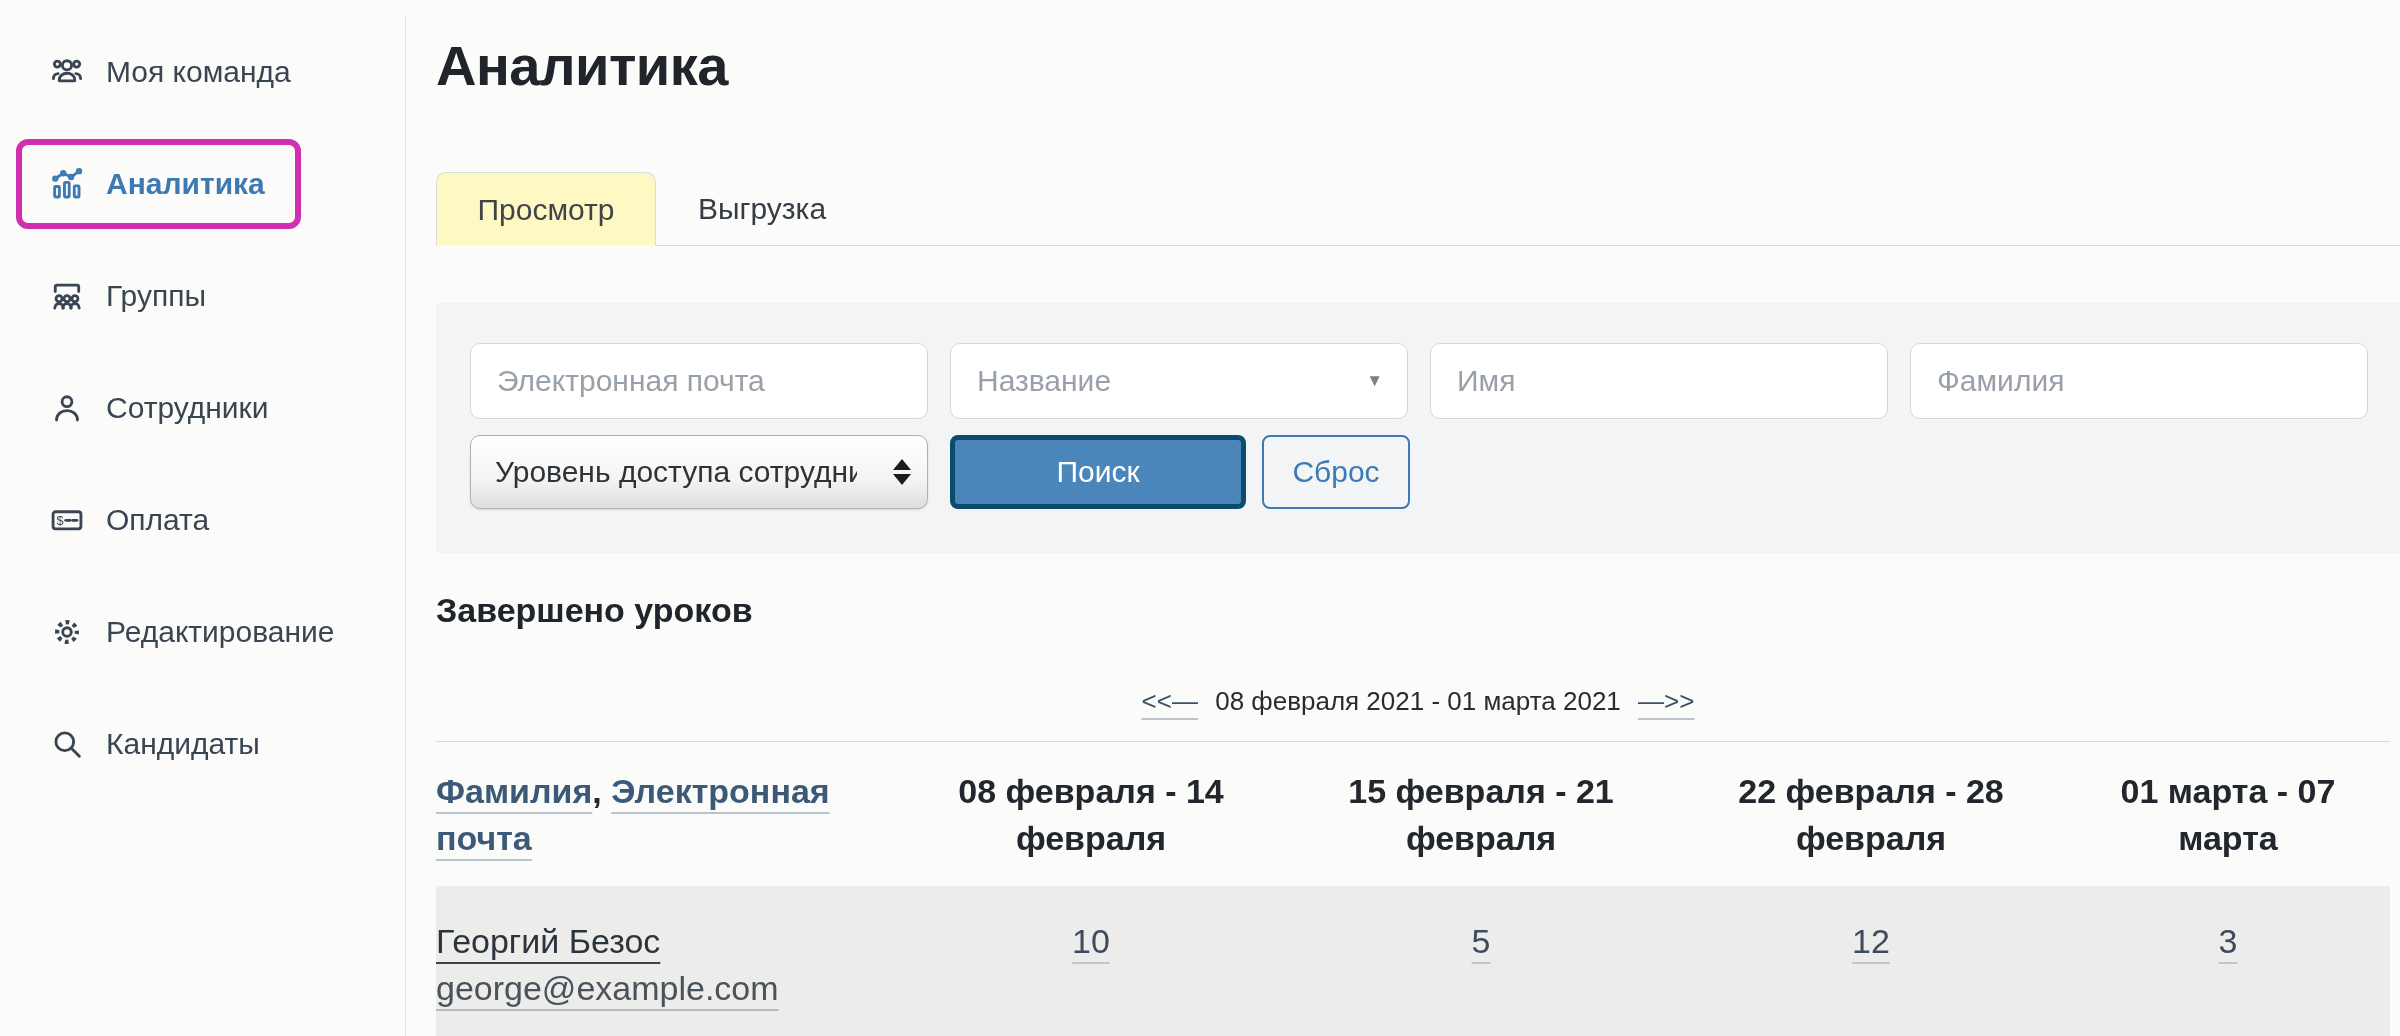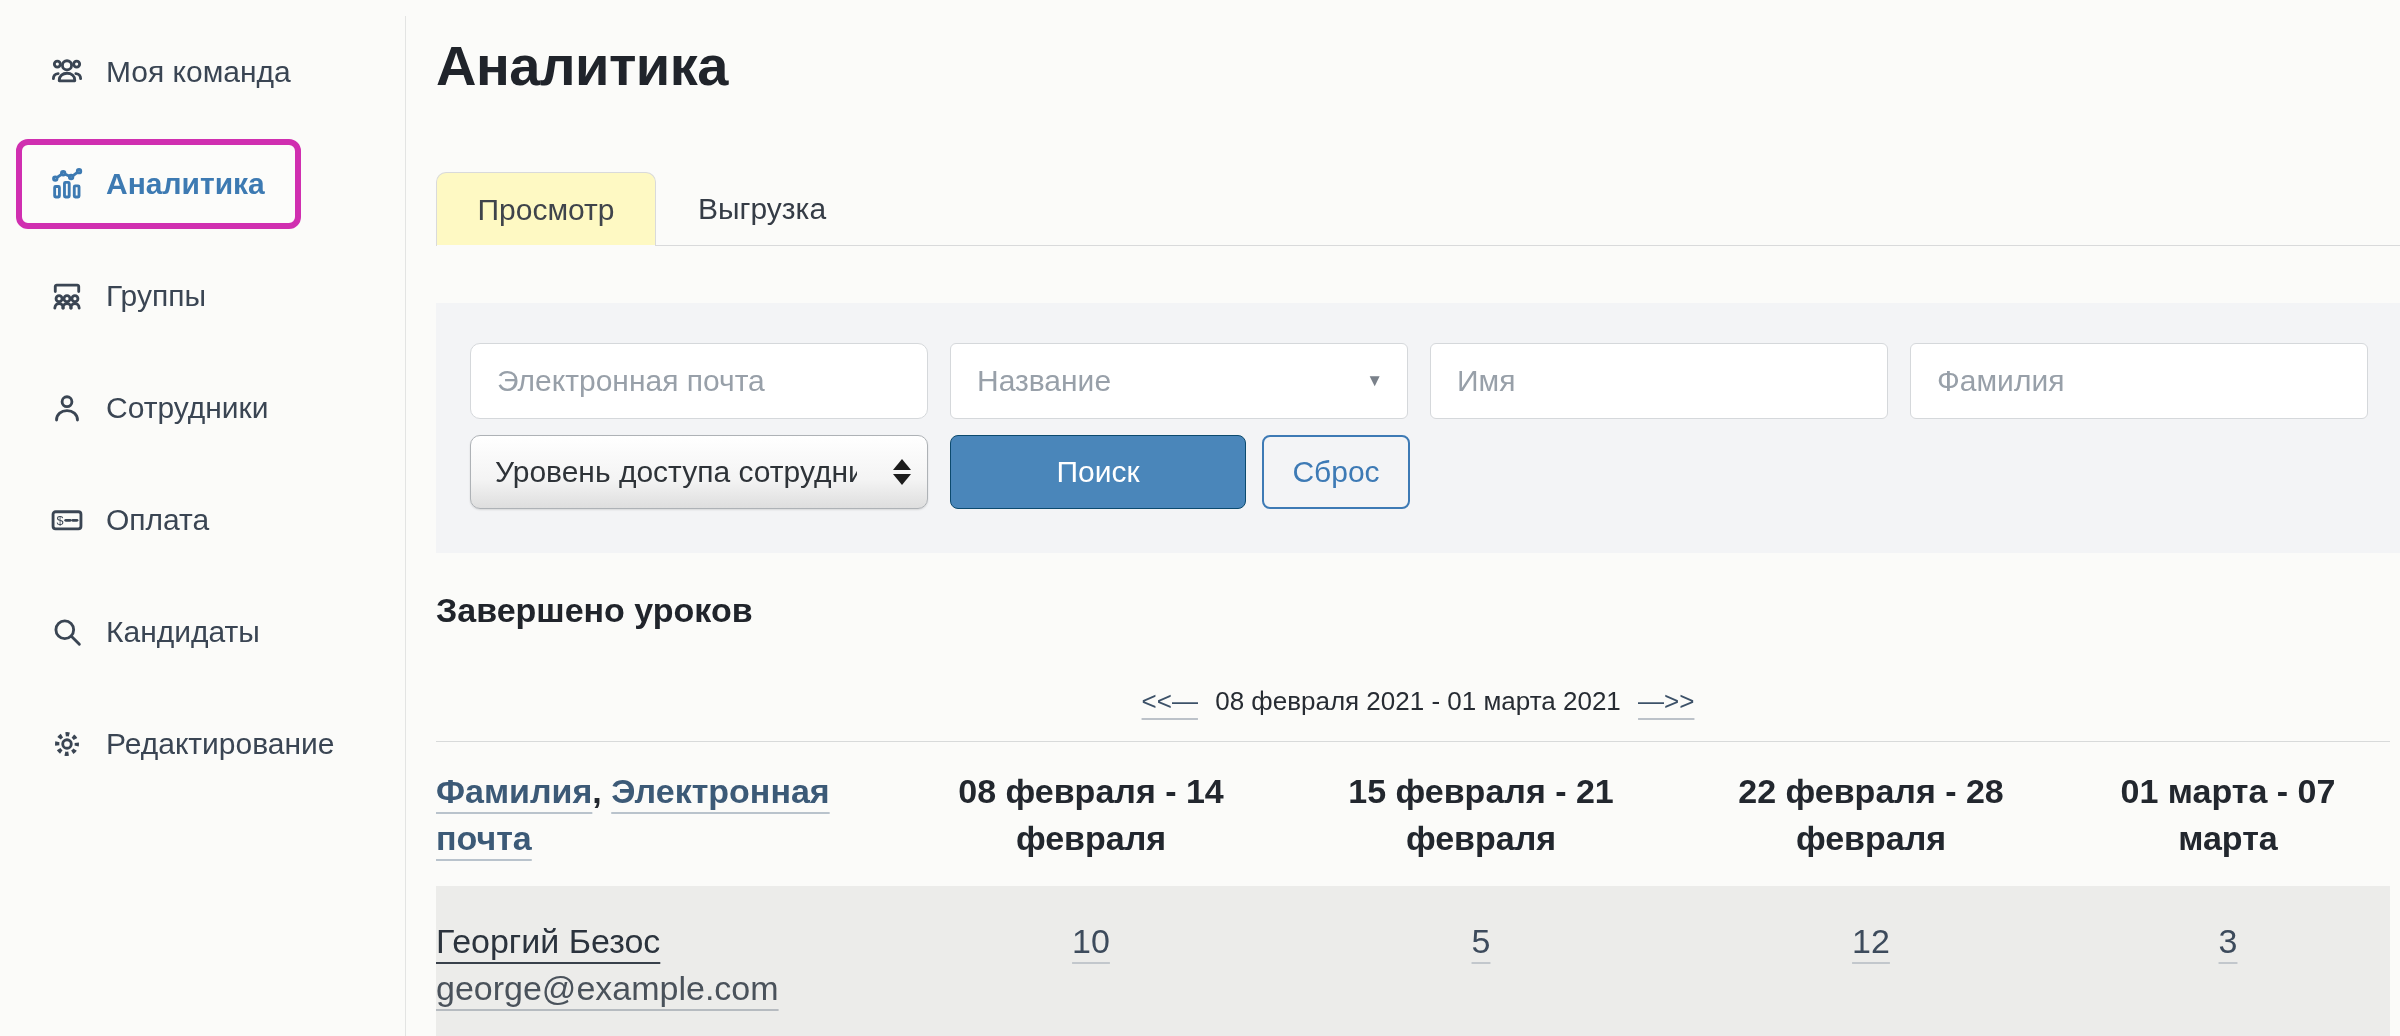--- a/index.html
+++ b/index.html
@@ -51,21 +51,21 @@
   
   .filter-panel { margin-top:57px; background:#f3f4f6; padding:40px 30px 44px 34px; }
   .frow { display:flex; align-items:center; }
   .frow + .frow { margin-top:16px; }
   .field {
     width:458px; height:76px; background:#ffffff;
     border:1px solid #d5d8db; border-radius:10px;
     font-size:30px; color:#2e3338; padding:0 26px;
     font-family:"Liberation Sans","DejaVu Sans",sans-serif;
   }
-  .field + .field, .field + .sel-like, .sel-like + .field { margin-left:22px;border-radius:6px; }
+  .field + .field, .field + .sel-like, .sel-like + .field { margin-left:22px; }
   .field::placeholder { color:#98a0a9; opacity:1; }
   .sel-like {
     width:458px; height:76px; background:#ffffff; border:1px solid #d5d8db; border-radius:10px;
     display:flex; align-items:center; justify-content:space-between; padding:0 24px 0 26px;
     font-size:30px; color:#98a0a9; cursor:pointer;
   }
   .sel-like .caret { font-size:17px; color:#7a818a; }
   .native-select {
     width:458px; height:74px; border:1px solid #aeb2b6; border-radius:10px;
     background:linear-gradient(180deg,#ffffff 0%,#f4f4f4 60%,#dedede 100%);
@@ -74,21 +74,21 @@
     padding:0 16px 0 24px; font-size:30px; color:#2e3338; cursor:pointer;
   }
   .native-select .val { white-space:nowrap; overflow:hidden; max-width:362px; }
   .stepper { display:flex; flex-direction:column; gap:4px; align-items:center; }
   .stepper .tri-up { width:0; height:0; border-left:9px solid transparent; border-right:9px solid transparent; border-bottom:11px solid #1c1c1c; }
   .stepper .tri-down { width:0; height:0; border-left:9px solid transparent; border-right:9px solid transparent; border-top:11px solid #1c1c1c; }
   .btn {
     height:74px; border-radius:8px; font-size:30px; cursor:pointer;
     font-family:"Liberation Sans","DejaVu Sans",sans-serif;
   }
-  .btn-primary { width:296px; margin-left:22px; background:#4a86ba; border:1px solid #0c4a6e; color:#ffffff; }
+  .btn-primary { width:296px; margin-left:22px; background:#4a86ba; border:5px solid #0c4a6e; color:#ffffff; }
   .btn-outline { width:148px; margin-left:16px; background:transparent; border:2px solid #3d7ab5; color:#3d7ab5; }
 
   
   h2.section-title { margin-top:38px; font-size:34px; font-weight:700; color:#20242b; }
   .pagination { margin-top:56px; font-size:26px; color:#272c33;text-align:center; }
   .pagination a {
     color:#3c5168; text-decoration:underline; text-decoration-color:#bcc2c9;
     text-decoration-thickness:2px; text-underline-offset:8px; cursor:pointer;
   }
   .pagination .range { margin:0 10px; }
@@ -205,37 +205,37 @@
           </g>
           <text x="5.4" y="15" font-size="8" fill="#3a4553" font-family="Liberation Sans, DejaVu Sans, sans-serif">$</text>
           </svg>
         </span>
         <span class="lbl">Оплата</span>
       </li>
 
       <li class="nav-item">
         <span class="icon">
           <svg viewBox="0 0 24 24">
-              <g class="stroke">
-            <circle cx="10.6" cy="10.6" r="5.6"></circle>
-            <line x1="14.9" y1="14.9" x2="19.8" y2="19.8"></line>
-          </g>
-            </svg>
-        </span>
-        <span class="lbl">Кандидаты</span>
-      </li>
-
-      <li class="nav-item">
-        <span class="icon">
-          <svg viewBox="0 0 24 24">
             <circle cx="12" cy="12" r="6.2" fill="none" stroke="#3a4553" stroke-width="2.7" stroke-dasharray="2.4 2.47" stroke-dashoffset="1.1"></circle>
             <circle cx="12" cy="12" r="2.7" fill="none" stroke="#3a4553" stroke-width="1.8"></circle>
           </svg>
         </span>
         <span class="lbl">Редактирование</span>
+      </li>
+
+      <li class="nav-item">
+        <span class="icon">
+          <svg viewBox="0 0 24 24">
+              <g class="stroke">
+            <circle cx="10.6" cy="10.6" r="5.6"></circle>
+            <line x1="14.9" y1="14.9" x2="19.8" y2="19.8"></line>
+          </g>
+            </svg>
+        </span>
+        <span class="lbl">Кандидаты</span>
       </li>
 
     </ul>
   </aside>
 
   <main class="content">
 
     <h1 class="page-title">Аналитика</h1>
 
     <div class="tabs">

